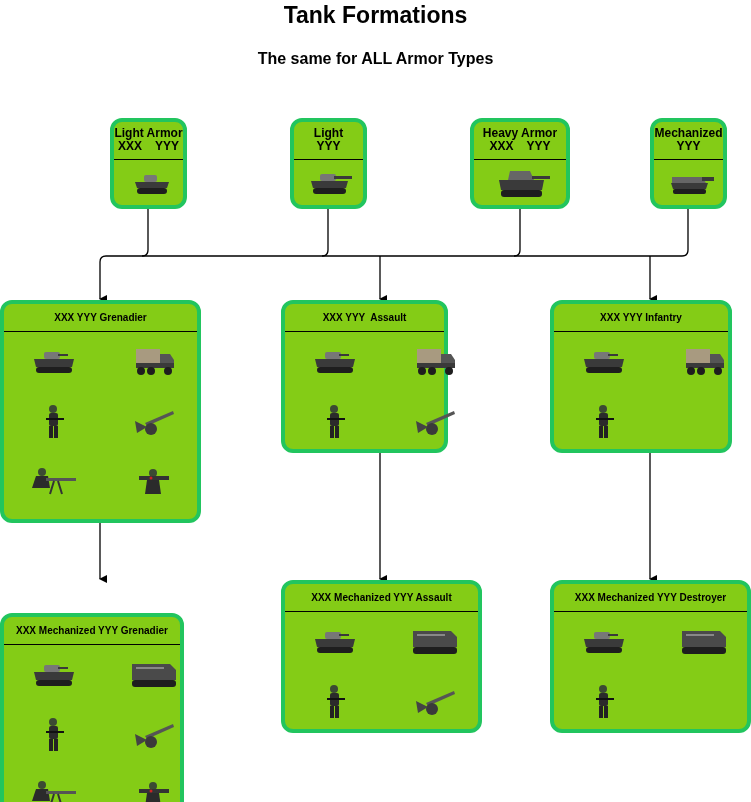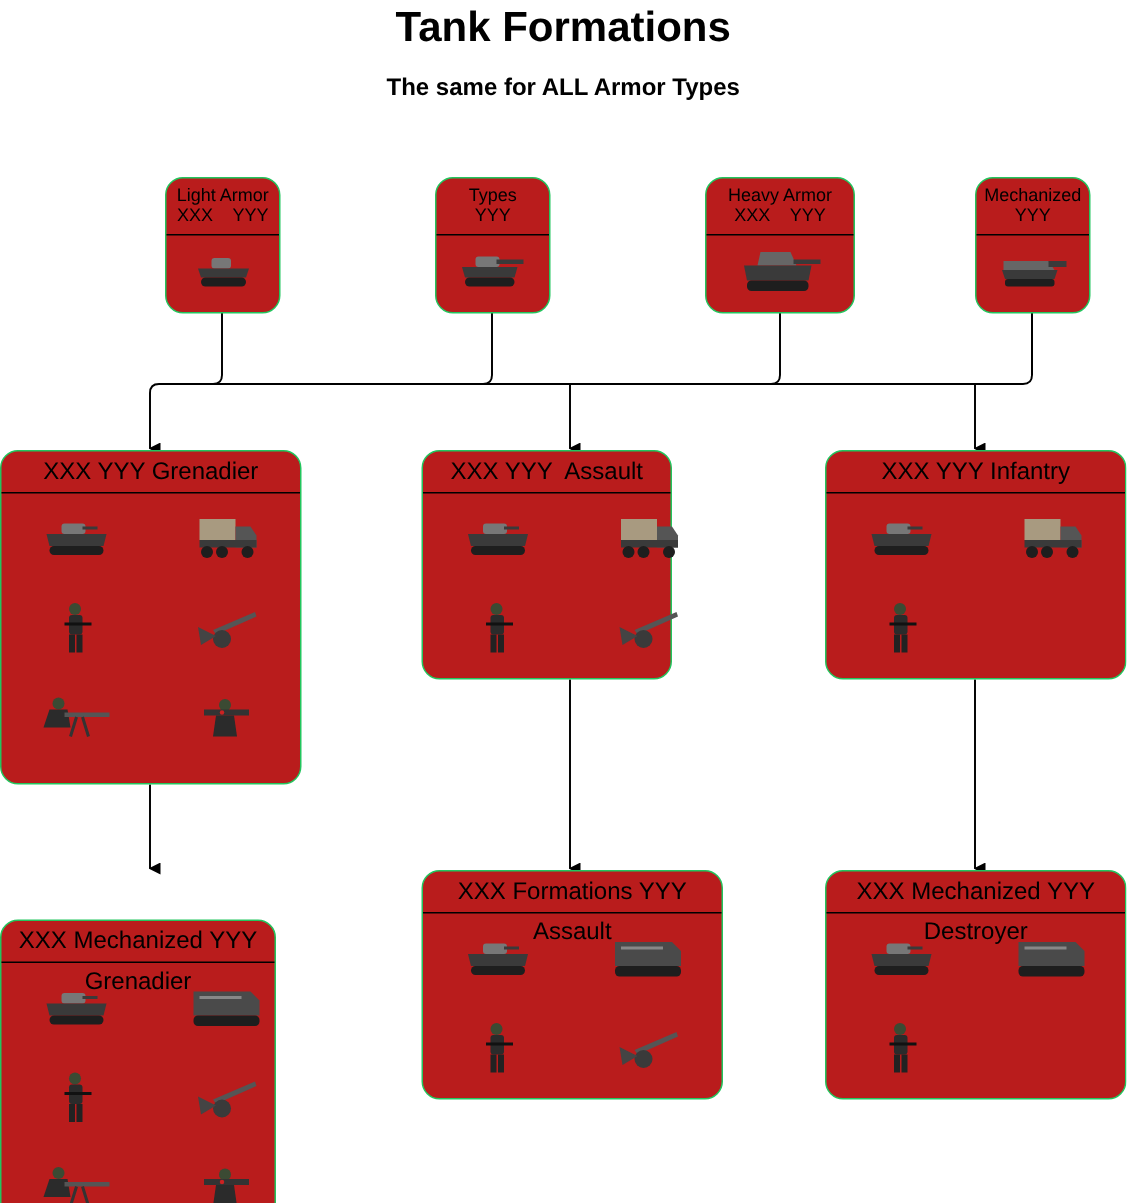--- a/index.html
+++ b/index.html
@@ -1,25 +1,25 @@
 <!DOCTYPE html>
 <html><head>
 <meta charset="utf-8">
 <style>
   html, body { margin:0; padding:0; background:#ffffff; }
   body { width:751px; height:802px; position:relative; overflow:hidden;
          font-family:"Liberation Sans", sans-serif; color:#000; }
   .title { position:absolute; left:0; width:751px; text-align:center; font-weight:bold; }
-  #t1 { top:2px; font-size:28px; }
+  #t1 { top:2px; font-size:23px; }
   #t2 { top:50px; font-size:16px; }
   svg.links { position:absolute; left:0; top:0; }
-  .box { position:absolute; background:#b91c1c; border:1px solid #22c55e; border-radius:12px; box-sizing:border-box; }
+  .box { position:absolute; background:#84cc16; border:4px solid #22c55e; border-radius:12px; box-sizing:border-box;font-weight:bold; }
   .box .hdr { border-bottom:1px solid #000; text-align:center; font-size:12px; line-height:13px; box-sizing:border-box; }
   .armor .hdr { height:38px; padding-top:5px; }
-  .form .hdr { height:28px; line-height:27px; font-size:16px; }
+  .form .hdr { height:28px; line-height:27px; font-size:10px; }
   .armor .body { position:relative; height:50px; }
   .cell { position:absolute; width:60px; height:44px; display:flex; align-items:center; justify-content:center; }
   .ic svg { display:block; }
 </style>
 </head>
 <body>
 
 <div class="title" id="t1">Tank Formations</div>
 <div class="title" id="t2">The same for ALL Armor Types</div>
 
@@ -53,21 +53,21 @@
         <svg width="40" height="24" viewBox="0 0 40 24">
           <rect x="12" y="3" width="13" height="7" rx="2" fill="#777"></rect>
           <path d="M3 10 H37 L35 16 H5 Z" fill="#3a3a3a"></path>
           <rect x="5" y="16" width="30" height="6" rx="3" fill="#1e1e1e"></rect>
         </svg>
       </div>
     </div>
 </div>
 <div class="box armor" style="left:290px;top:118px;width:77px;height:91px;">
   <div class="hdr">
-      <div>Types</div>
+      <div>Light</div>
       <div>YYY</div>
     </div>
   <div class="body">
       <div class="cell ic" style="left:8px;top:2px;">
         <svg width="48" height="26" viewBox="0 0 48 26">
           <rect x="12" y="3" width="16" height="7" rx="2" fill="#777"></rect>
           <rect x="26" y="5" width="18" height="3" fill="#3a3a3a"></rect>
           <path d="M3 10 H40 L38 17 H5 Z" fill="#3a3a3a"></path>
           <rect x="5" y="17" width="33" height="6" rx="3" fill="#1e1e1e"></rect>
         </svg>
@@ -194,21 +194,21 @@
       </div>
       <div class="cell ic" style="left: 120px; top: 68px;">
         <svg width="46" height="30" viewBox="0 0 46 30">
           <path d="M14 16 L42 4 L43 7 L16 19 Z" fill="#555"></path>
           <circle cx="20" cy="22" r="6" fill="#3a3a3a"></circle>
           <path d="M4 14 L16 20 L6 26 Z" fill="#444"></path>
         </svg>
       </div>
     </div>
 </div>
-<div class="box form" id="f2" style="left:550px;top:300px;width:201px;height:153px;">
+<div class="box form" id="f2" style="left:550px;top:300px;width:182px;height:153px;">
   <div class="hdr">XXX YYY Infantry</div>
   <div class="units" style="position:relative;">
       <div class="cell ic" style="left: 20px; top: 8px;">
         <svg width="48" height="28" viewBox="0 0 48 28">
           <rect x="14" y="4" width="16" height="7" rx="2" fill="#777"></rect>
           <rect x="28" y="6" width="10" height="2" fill="#3a3a3a"></rect>
           <path d="M4 11 H44 L42 19 H6 Z" fill="#3a3a3a"></path>
           <rect x="6" y="19" width="36" height="6" rx="3" fill="#1e1e1e"></rect>
         </svg>
       </div>
@@ -279,21 +279,21 @@
         <svg width="34" height="32" viewBox="0 0 34 32">
           <circle cx="16" cy="7" r="4" fill="#3b4a33"></circle>
           <rect x="2" y="10" width="30" height="4" fill="#333"></rect>
           <path d="M10 14 H22 L24 28 H8 Z" fill="#2b2b2b"></path>
           <circle cx="14" cy="12" r="1.5" fill="#c22"></circle>
         </svg>
       </div>
     </div>
 </div>
 <div class="box form" id="f4" style="left:281px;top:580px;width:201px;height:153px;">
-  <div class="hdr">XXX Formations YYY Assault</div>
+  <div class="hdr">XXX Mechanized YYY Assault</div>
   <div class="units" style="position:relative;">
       <div class="cell ic" style="left: 20px; top: 8px;">
         <svg width="48" height="28" viewBox="0 0 48 28">
           <rect x="14" y="4" width="16" height="7" rx="2" fill="#777"></rect>
           <rect x="28" y="6" width="10" height="2" fill="#3a3a3a"></rect>
           <path d="M4 11 H44 L42 19 H6 Z" fill="#3a3a3a"></path>
           <rect x="6" y="19" width="36" height="6" rx="3" fill="#1e1e1e"></rect>
         </svg>
       </div>
       <div class="cell ic" style="left: 120px; top: 8px;">

